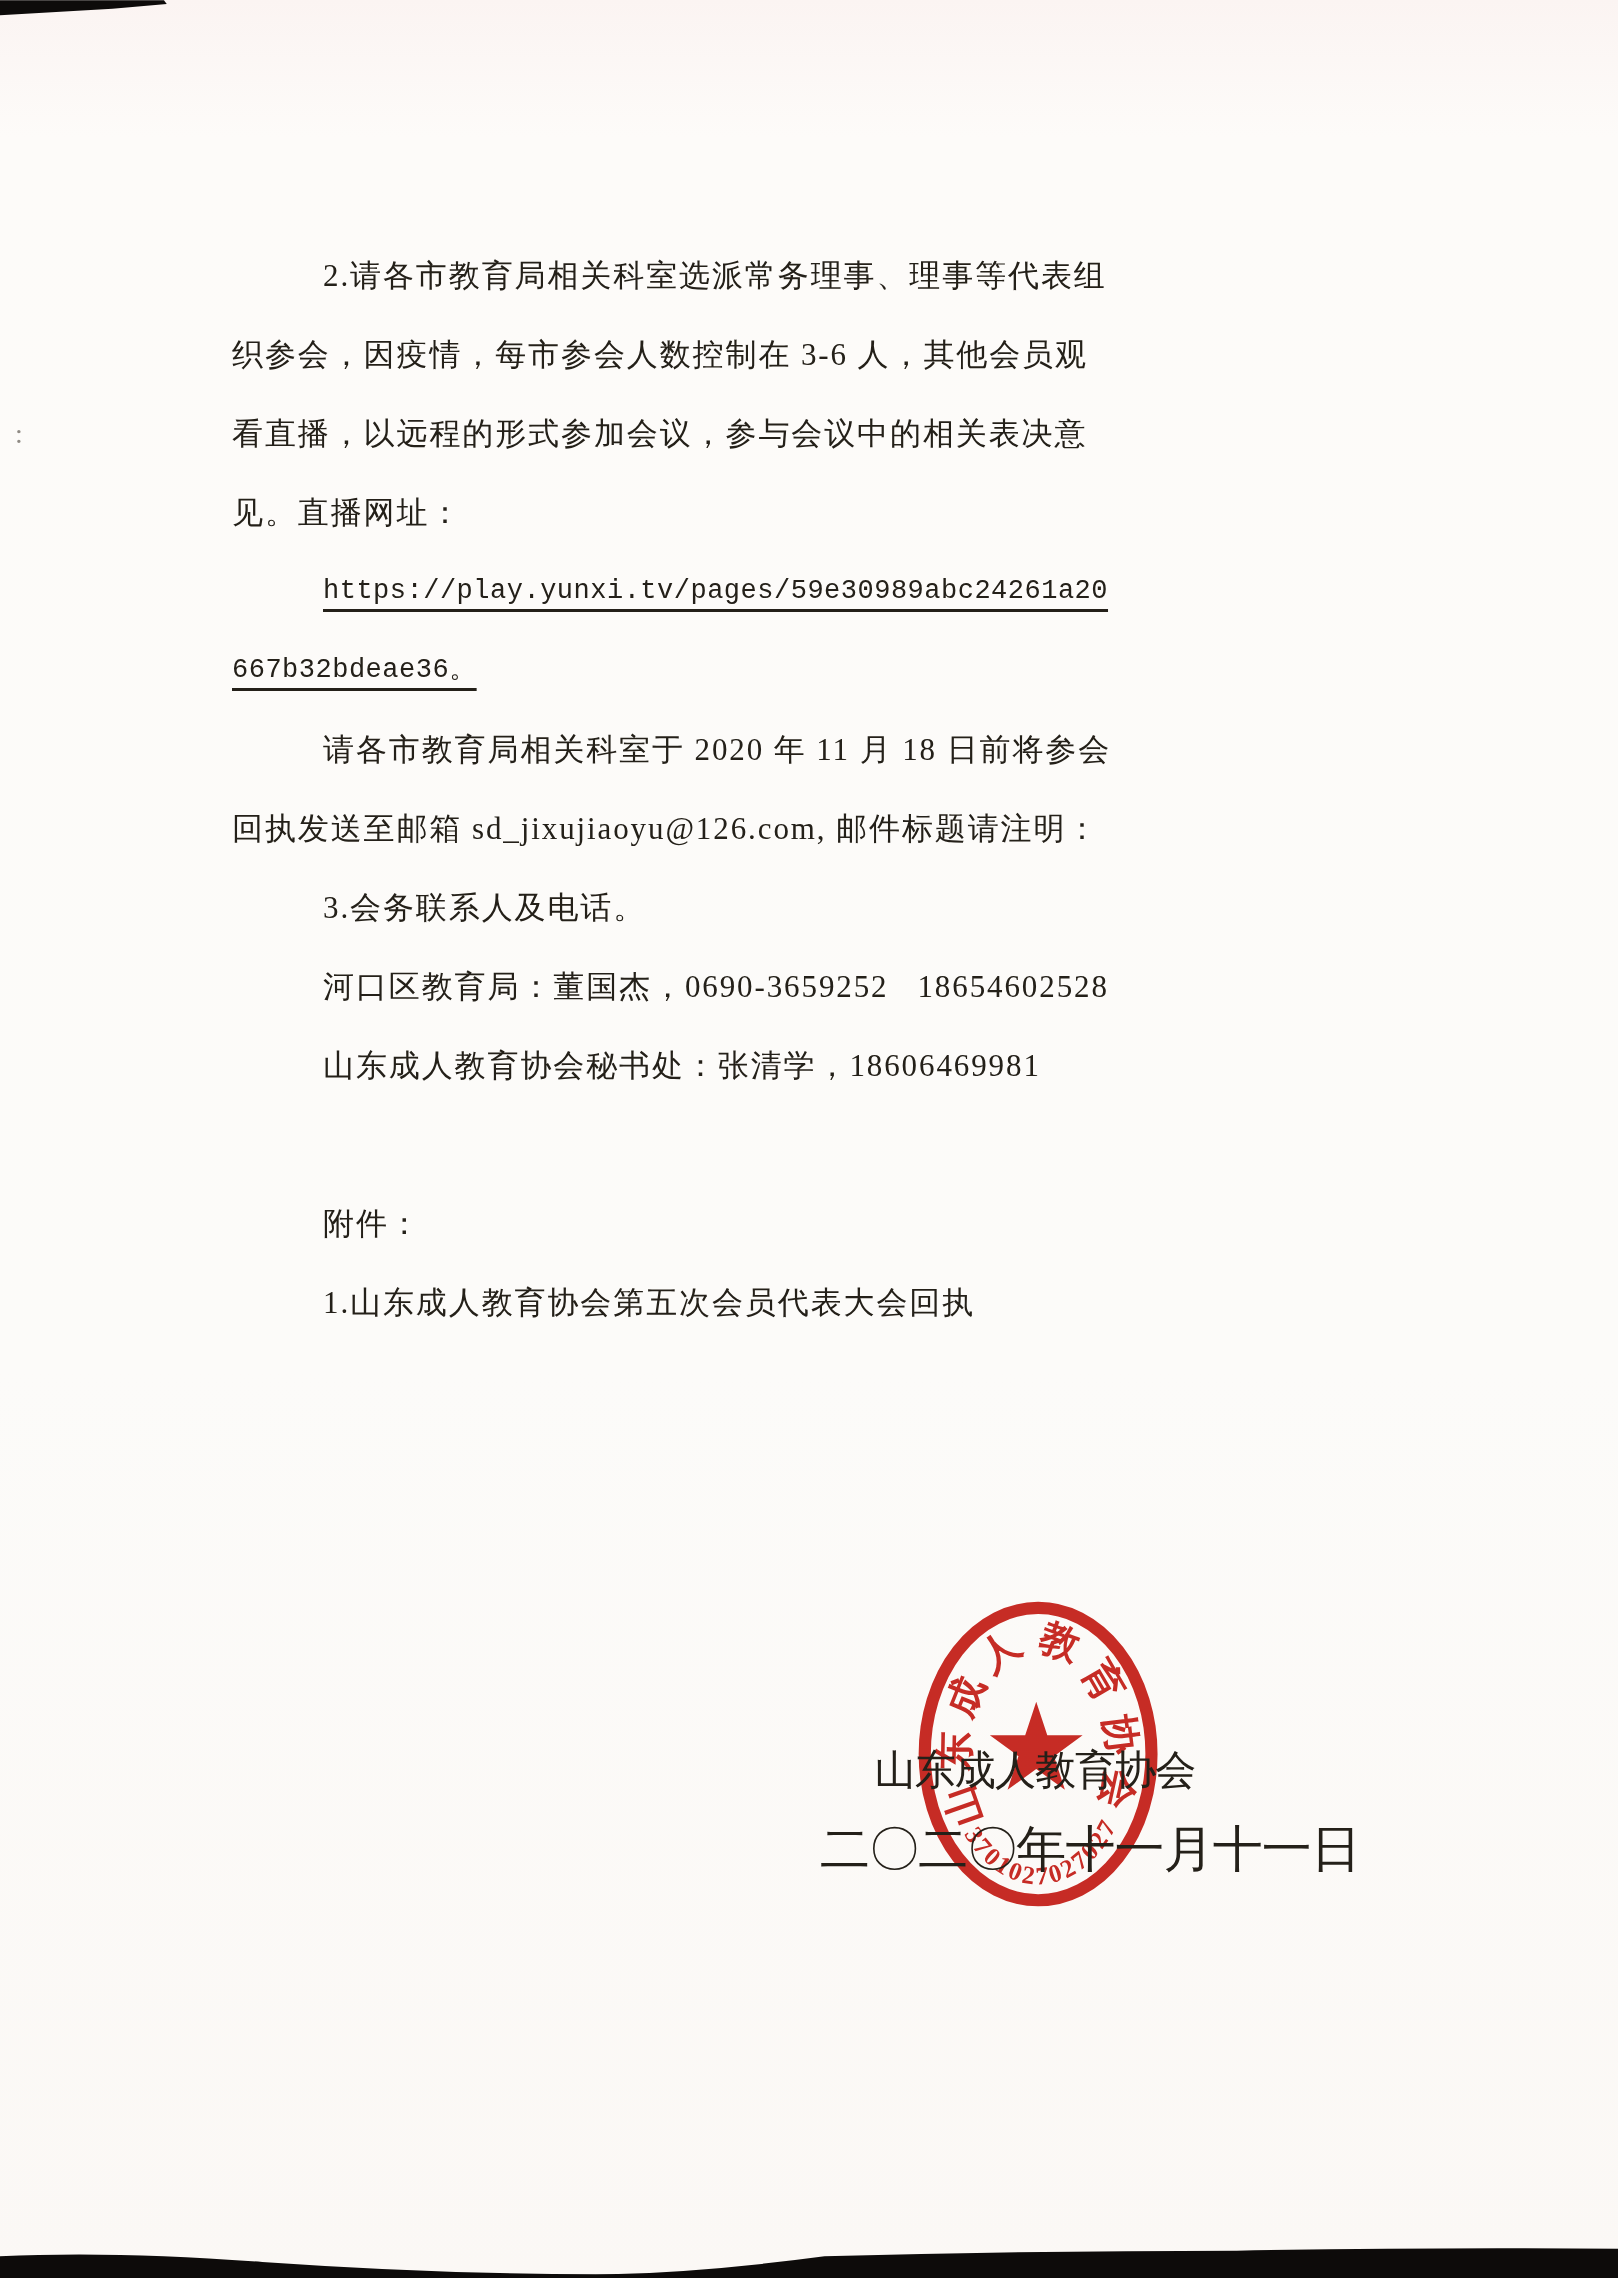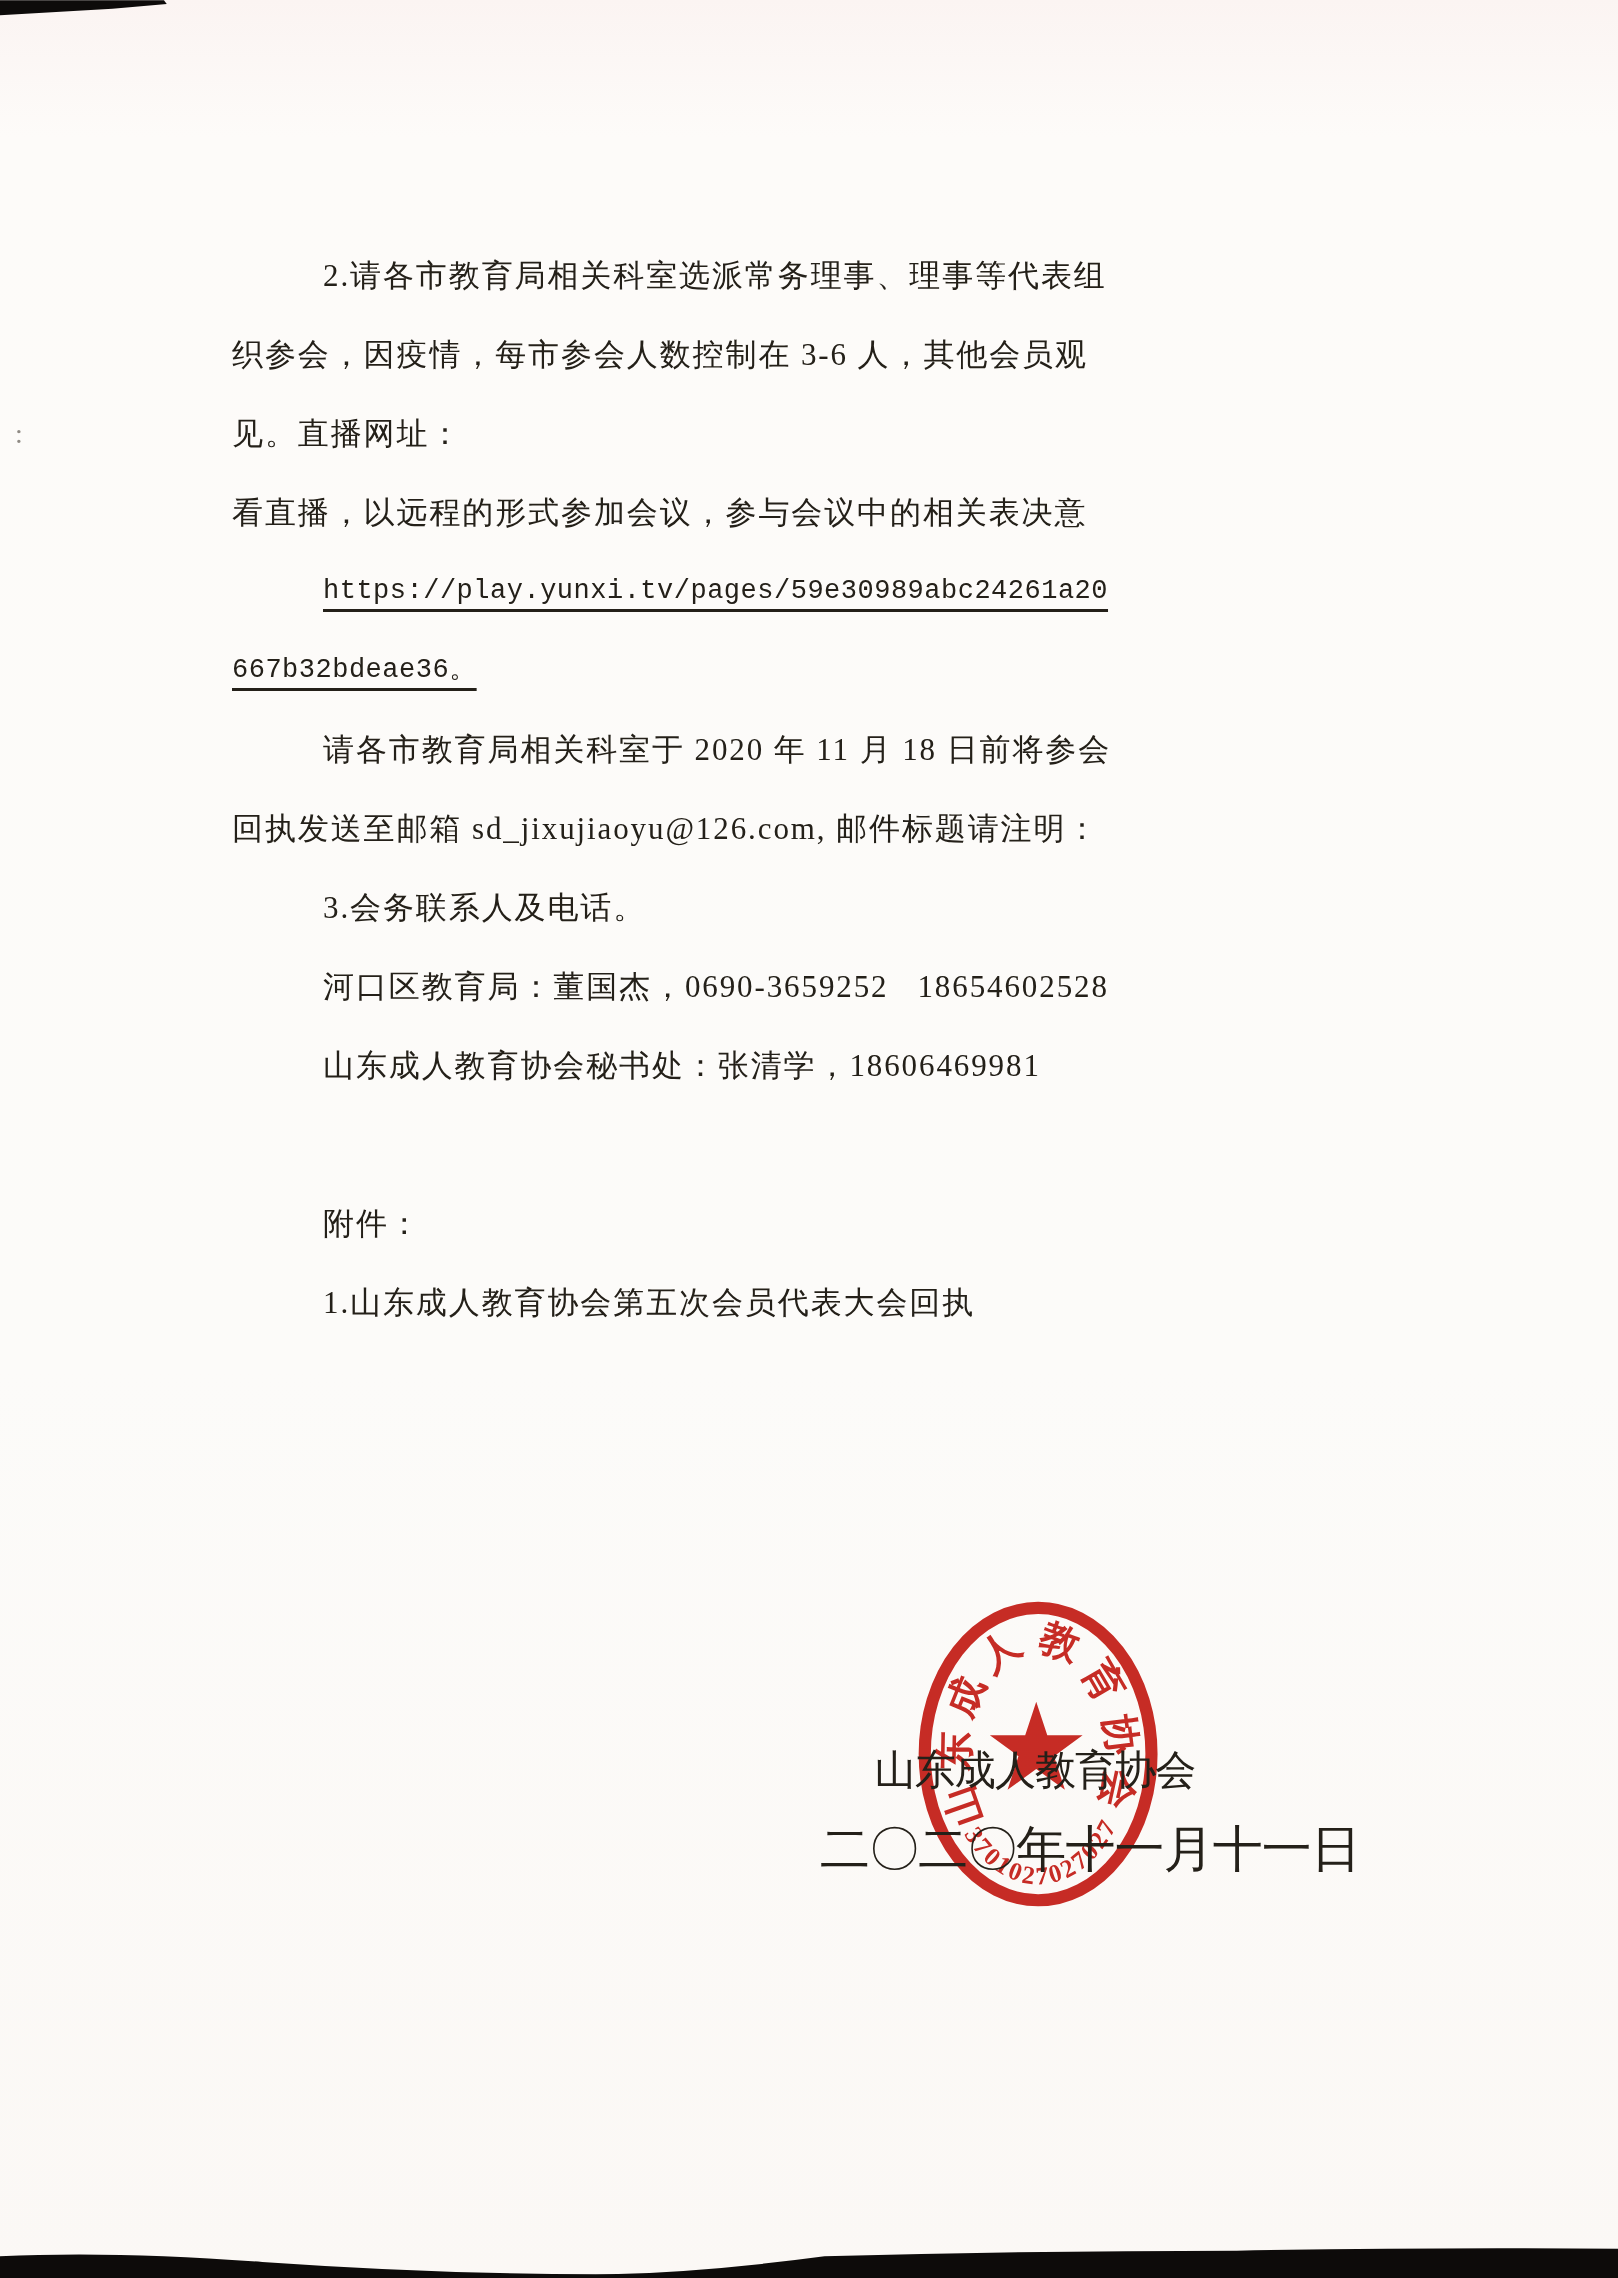--- a/index.html
+++ b/index.html
@@ -109,22 +109,22 @@
     </text>
     <polygon fill="#c4211a" points="1106,1816 1117.8,1851.8 1155.5,1851.9 1125,1874.2 1136.6,1910.1 1106,1888 1075.4,1910.1 1087,1874.2 1056.5,1851.9 1094.2,1851.8"></polygon>
     <text font-size="27" letter-spacing="2" textLength="212" lengthAdjust="spacing">
       <textPath href="#arcBottom" startOffset="18">3701027027027</textPath>
     </text>
   </svg>
 
   <div class="doc">
       <div class="line indent">2.请各市教育局相关科室选派常务理事、理事等代表组</div>
       <div class="line">织参会，因疫情，每市参会人数控制在 3-6 人，其他会员观</div>
+      <div class="line">看直播，以远程的形式参加会议，参与会议中的相关表决意</div>
       <div class="line">见。直播网址：</div>
-      <div class="line">看直播，以远程的形式参加会议，参与会议中的相关表决意</div>
       <div class="line indent url">https://play.yunxi.tv/pages/59e30989abc24261a20</div>
       <div class="line url">667b32bdeae36。</div>
       <div class="line indent">请各市教育局相关科室于 2020 年 11 月 18 日前将参会</div>
       <div class="line">回执发送至邮箱 sd_jixujiaoyu@126.com, 邮件标题请注明：</div>
       <div class="line indent">3.会务联系人及电话。</div>
       <div class="line indent">河口区教育局：董国杰，0690-3659252   18654602528</div>
       <div class="line indent">山东成人教育协会秘书处：张清学，18606469981</div>
       <div class="line blank"></div>
       <div class="line indent">附件：</div>
       <div class="line indent">1.山东成人教育协会第五次会员代表大会回执</div>

